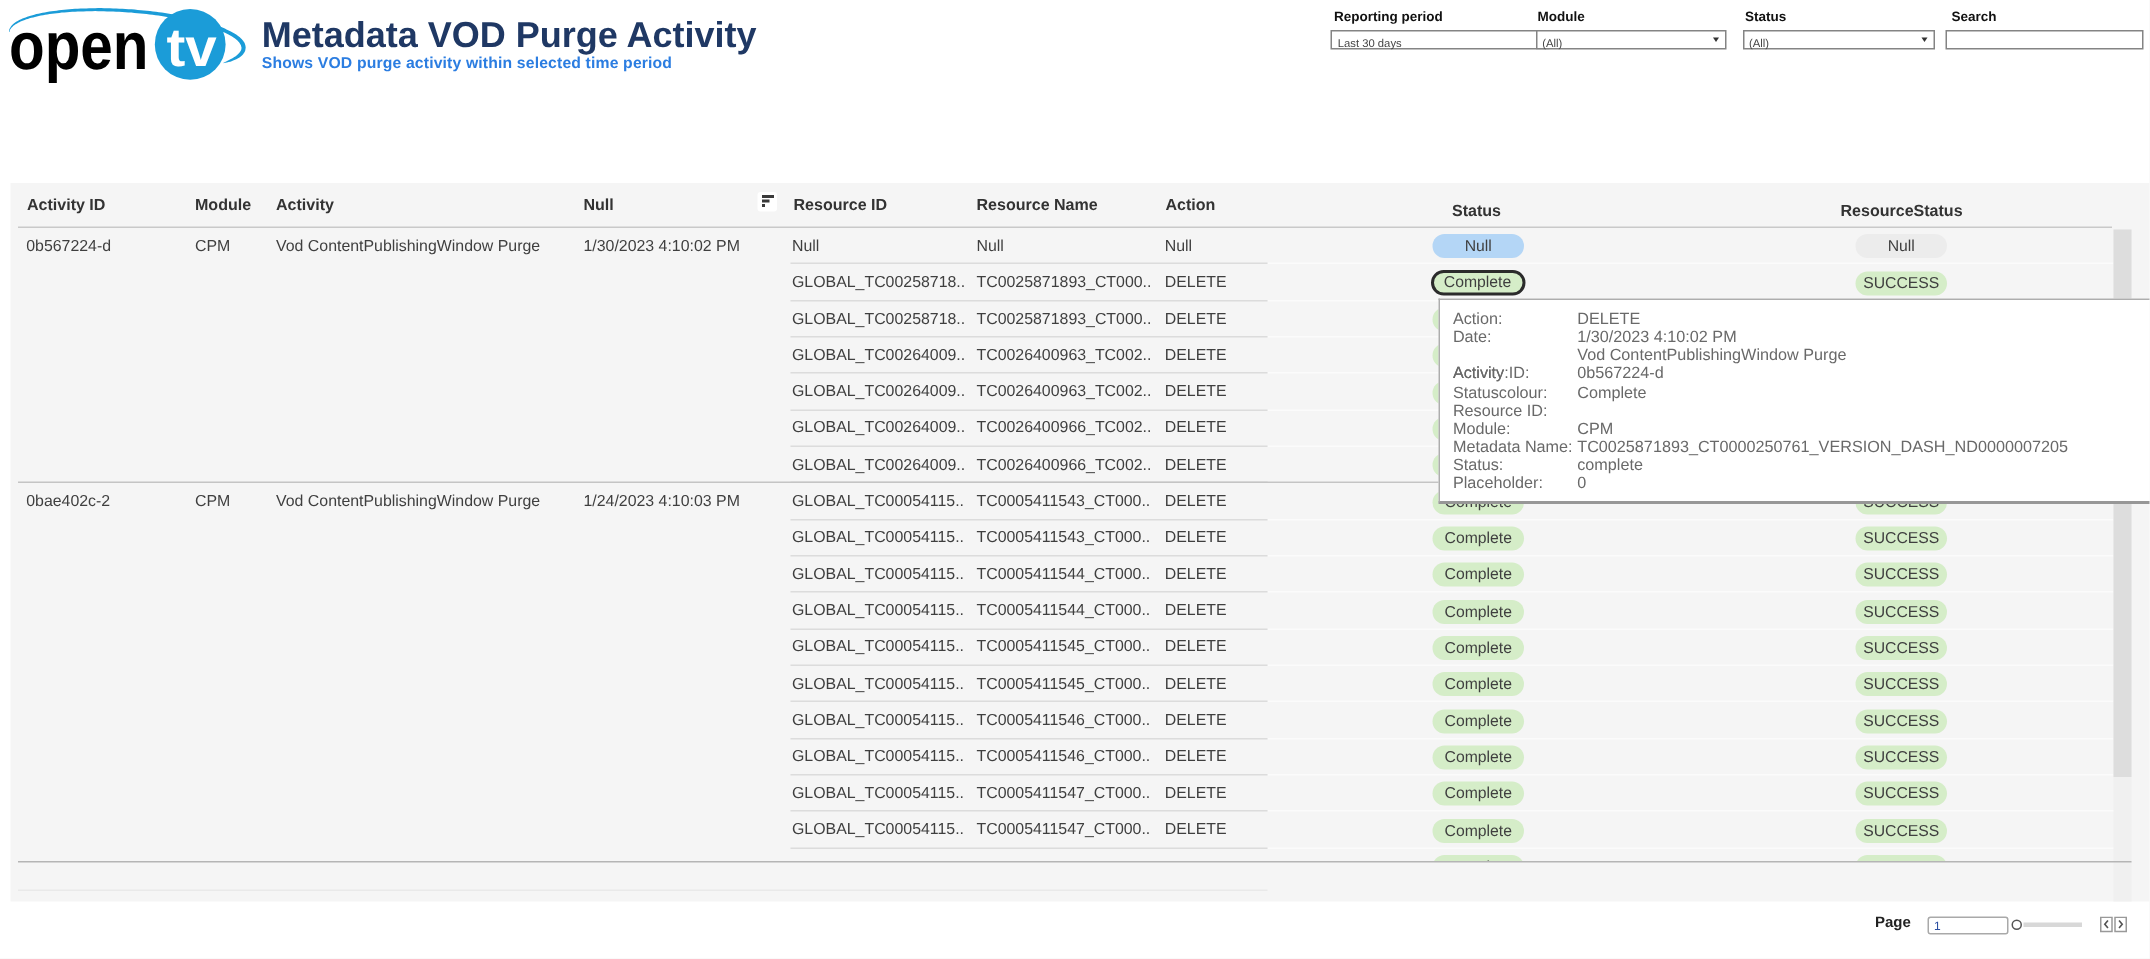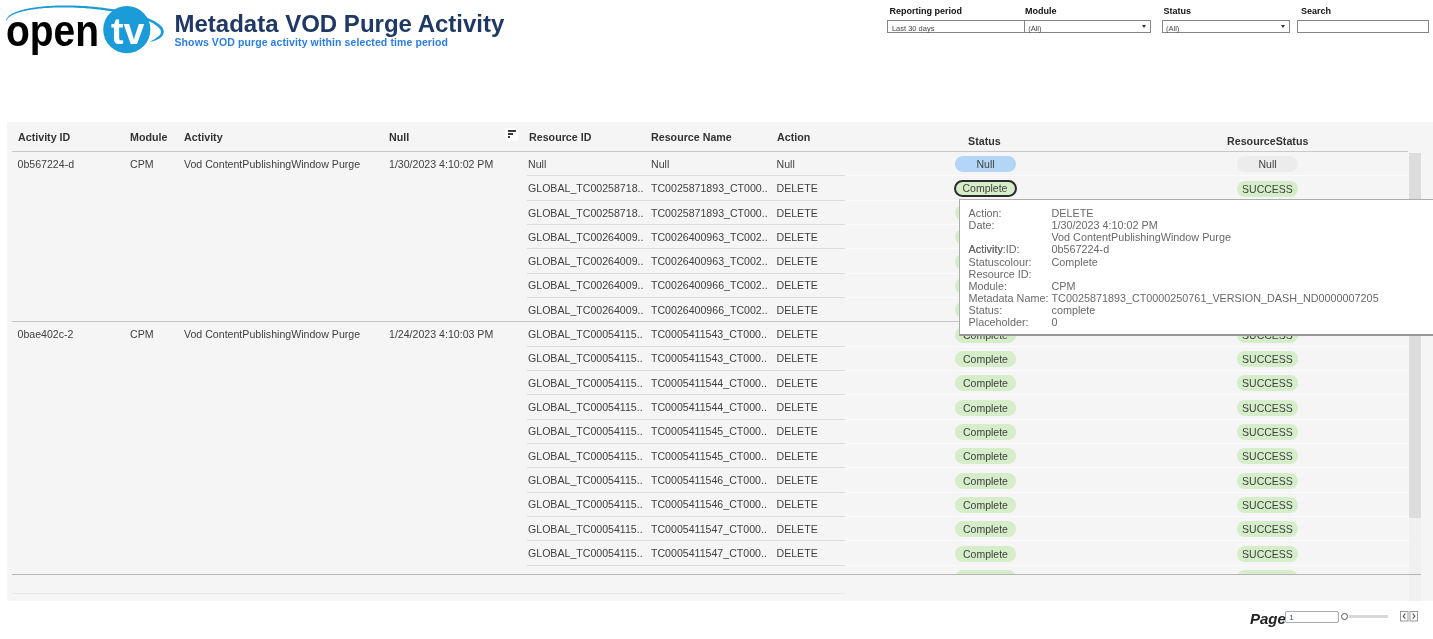--- a/index.html
+++ b/index.html
@@ -207,21 +207,21 @@
 <div class="ttl" style="left:8.6px;top:67.65px;">Resource ID:</div>
 <div class="ttl" style="left:8.6px;top:79.80px;">Module:</div>
 <div class="ttl" style="left:91.5px;top:79.80px;">CPM</div>
 <div class="ttl" style="left:8.6px;top:91.95px;">Metadata Name:</div>
 <div class="ttl" style="left:91.5px;top:91.95px;">TC0025871893_CT0000250761_VERSION_DASH_ND0000007205</div>
 <div class="ttl" style="left:8.6px;top:104.10px;">Status:</div>
 <div class="ttl" style="left:91.5px;top:104.10px;">complete</div>
 <div class="ttl" style="left:8.6px;top:116.25px;">Placeholder:</div>
 <div class="ttl" style="left:91.5px;top:116.25px;">0</div>
 </div>
-<div class="abs" style="left:1250px;top:610px;font-size:15px;font-weight:bold;color:#222;font-style:italic;">Page</div>
+<div class="abs" style="left:1250px;top:610px;font-size:10px;font-weight:bold;color:#222;">Page</div>
 <div class="abs" style="left:1284.8px;top:610.8px;width:54.6px;height:12.3px;background:#fff;border:1px solid #a9a9a9;border-radius:2px;box-sizing:border-box;">
     <span style="position:absolute;left:3.5px;top:1.5px;font-size:8px;color:#2b4ea1;">1</span>
   </div>
 <div class="abs" style="left:1348.5px;top:615.3px;width:39px;height:2.6px;background:#d8d8d8;"></div>
 <div class="abs" style="left:1341px;top:613.2px;width:5px;height:5px;border:1.4px solid #555;border-radius:50%;background:#fff;"></div>
 <svg class="abs" style="left:1399.5px;top:611px;" width="19" height="11" viewBox="0 0 19 11">
 <rect x="0.5" y="0.5" width="7.5" height="9.5" fill="#fff" stroke="#999"></rect>
 <rect x="10" y="0.5" width="7.5" height="9.5" fill="#fff" stroke="#999"></rect>
 <path d="M5.3 2.7 L3.2 5.2 L5.3 7.7" fill="none" stroke="#555" stroke-width="1.1"></path>
 <path d="M12.7 2.7 L14.8 5.2 L12.7 7.7" fill="none" stroke="#555" stroke-width="1.1"></path>

